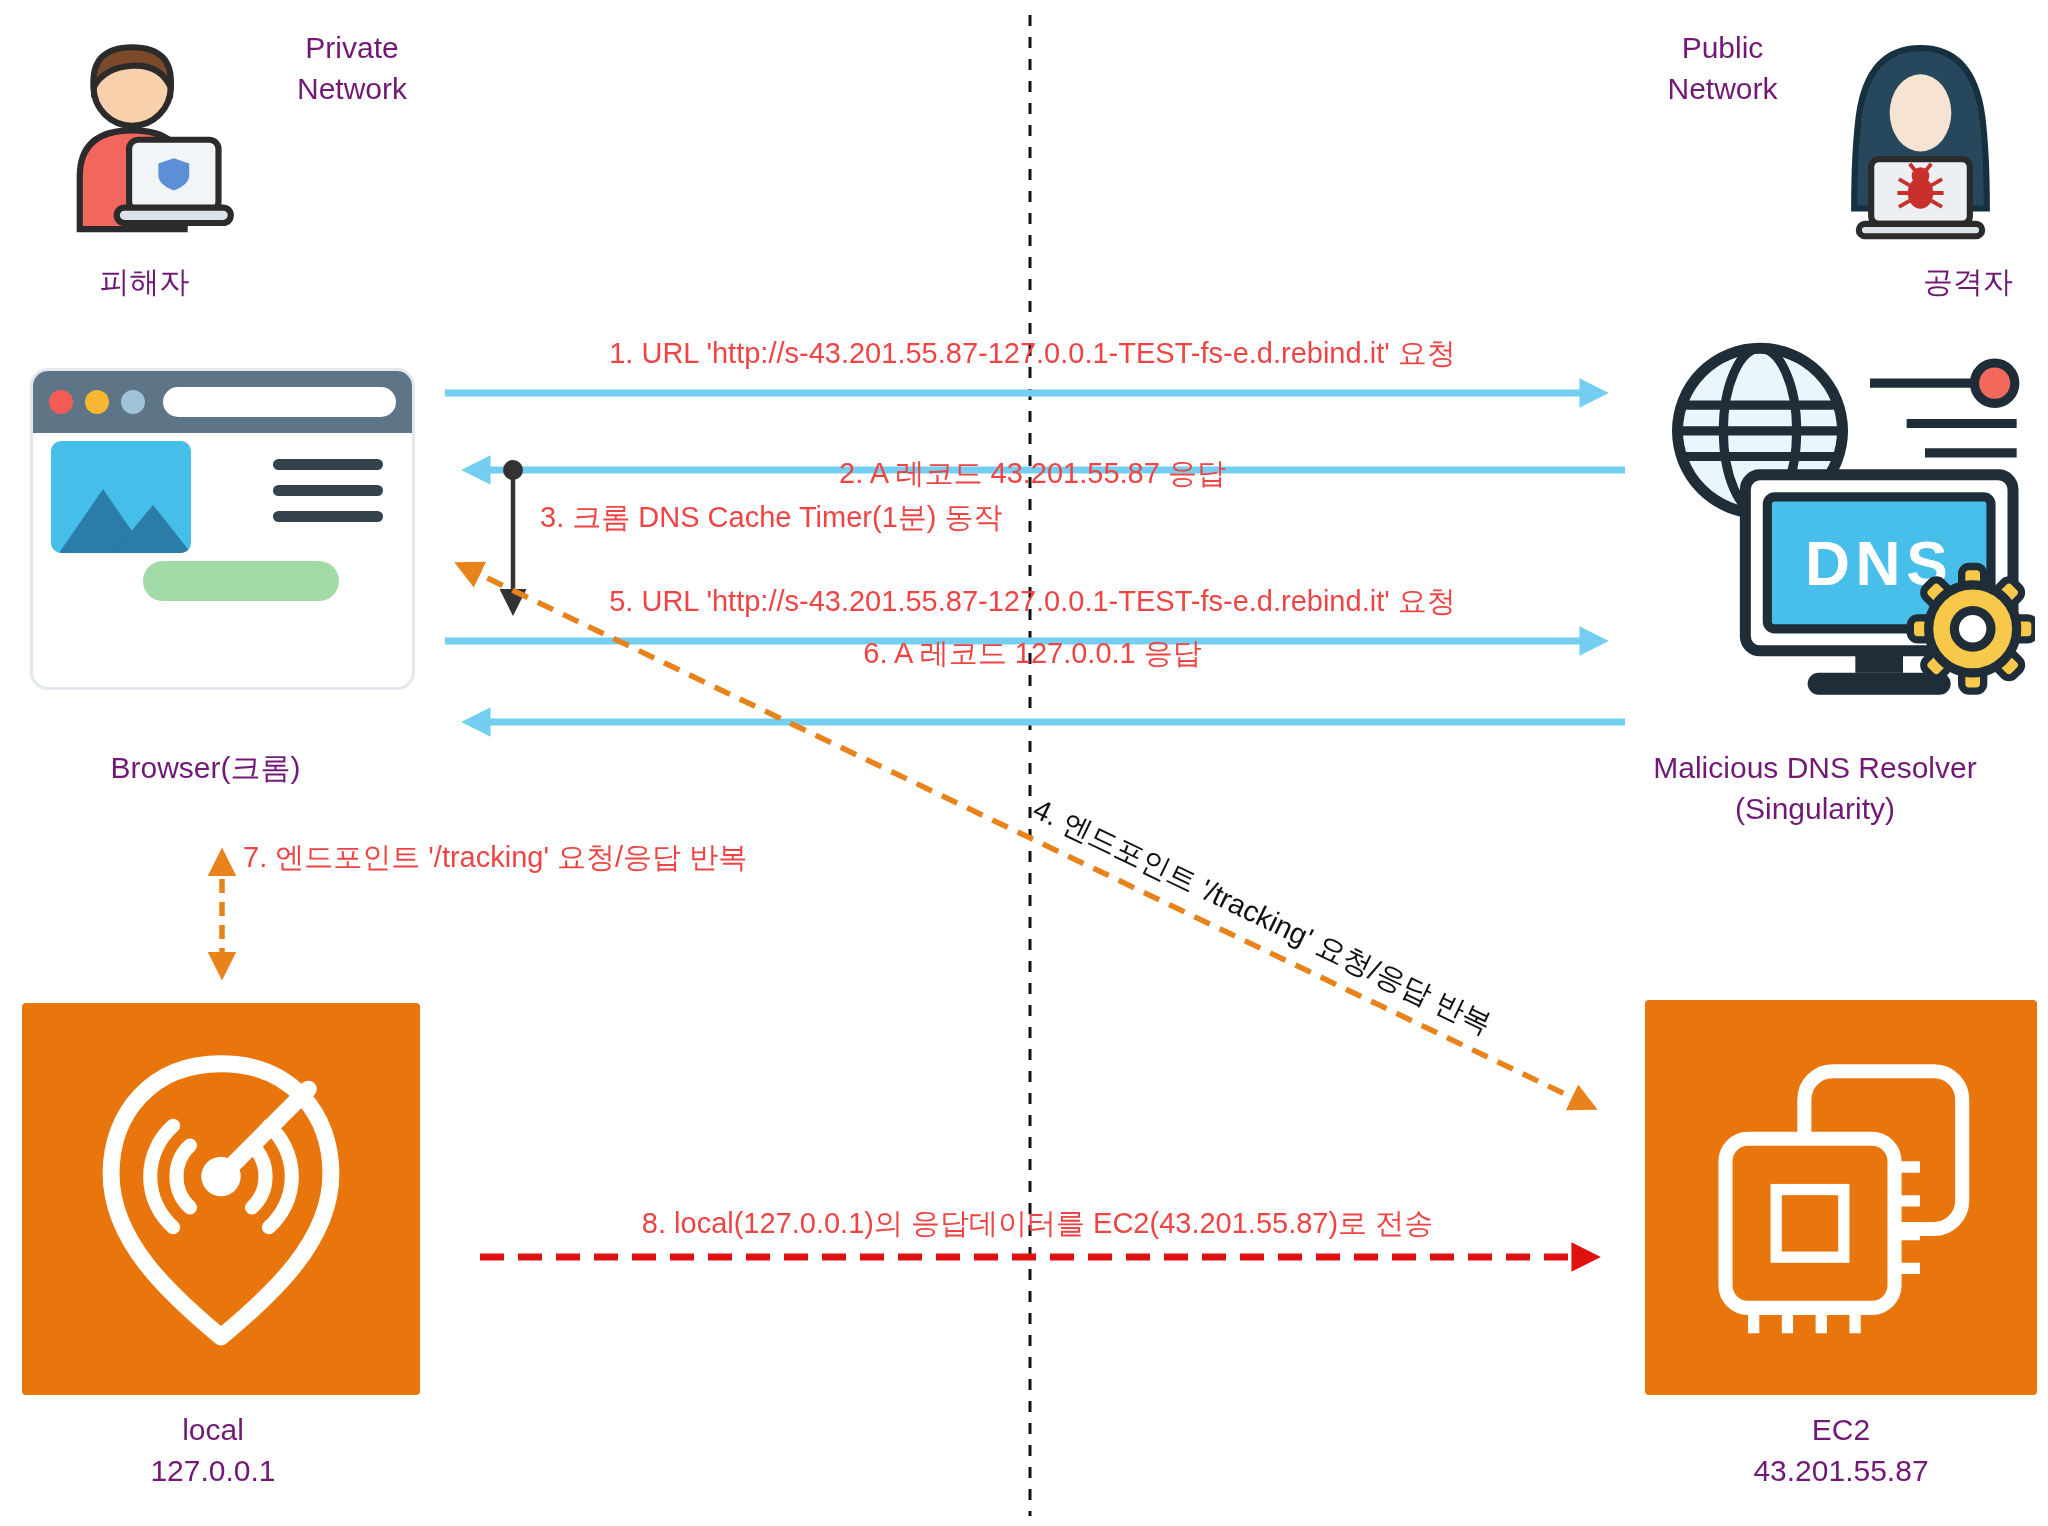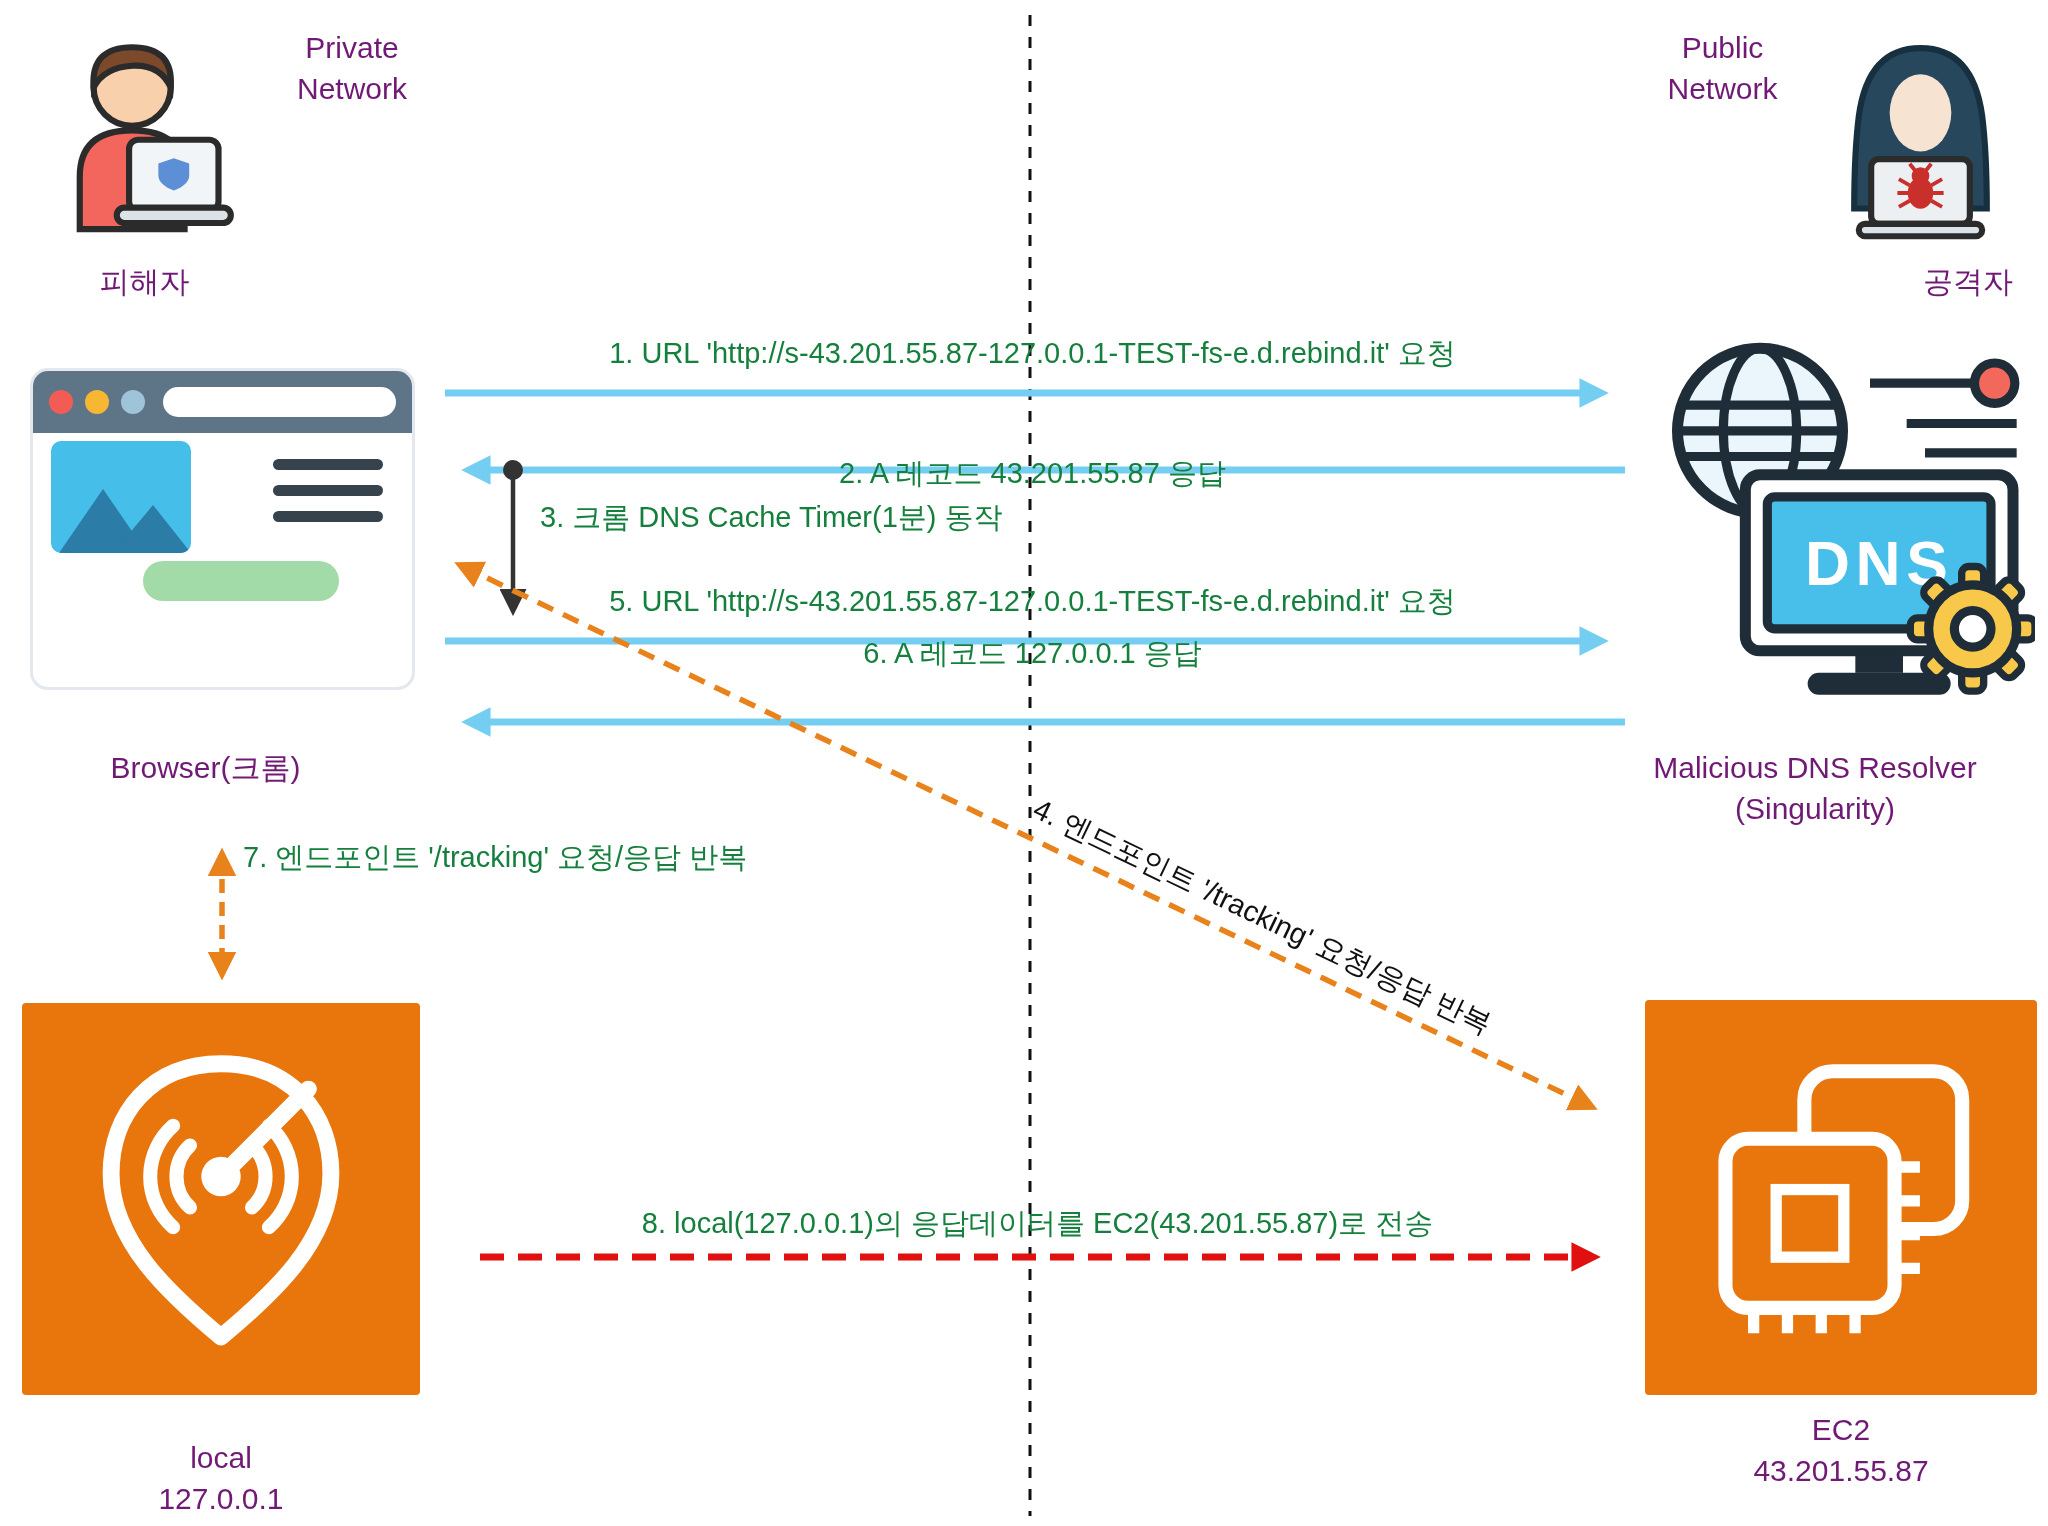--- a/index.html
+++ b/index.html
@@ -1,21 +1,21 @@
 <!DOCTYPE html>
 <html><head>
 <meta charset="utf-8">
 <style>
   html,body{margin:0;padding:0;background:#fff;}
   .canvas{position:relative;width:2048px;height:1526px;background:#fff;overflow:hidden;
     font-family:"Liberation Sans","DejaVu Sans",sans-serif;color:#111;}
   .abs{position:absolute;}
   .node{z-index:2;}
   .label{font-size:30px;text-align:center;white-space:pre-line;line-height:1.35;color:#701a75;}
-  .step{font-size:29px;color:#15803d;line-height:1.2;}
+  .step{font-size:29px;color:#ef4444;line-height:1.2;}
   .center{text-align:center;}
   svg.overlay{position:absolute;left:0;top:0;z-index:1;pointer-events:none;}
 
   
   .browser-icon{width:385px;height:322px;background:#fff;border:3px solid #E2E8ED;border-radius:18px;
     box-sizing:border-box;overflow:hidden;}
   .b-header{height:62px;background:#5E7588;display:flex;align-items:center;padding:0 16px;}
   .dot{width:24px;height:24px;border-radius:50%;margin-right:12px;flex:0 0 auto;}
   .dot-red{background:#F25C54;}
   .dot-yellow{background:#F7B733;}
@@ -153,21 +153,21 @@
 
   <div class="abs node orange-box" style="left:22px;top:1003px;width:398px;height:392px;">
     <svg viewBox="0 0 110 110" width="310" height="310">
       <path d="M55 7 C80 7 94 25 94 46 C94 70 73 89 55 104 C37 89 16 70 16 46 C16 25 30 7 55 7 Z" fill="none" stroke="#fff" stroke-width="6" stroke-linejoin="round"></path>
       <path d="M44 58 A15 15 0 0 1 44 36 M66 36 A15 15 0 0 1 66 58" fill="none" stroke="#fff" stroke-width="5" stroke-linecap="round"></path>
       <path d="M38 65 A24 24 0 0 1 38 29 M72 29 A24 24 0 0 1 72 65" fill="none" stroke="#fff" stroke-width="5" stroke-linecap="round"></path>
       <circle cx="55" cy="47" r="7" fill="#fff"></circle>
       <line x1="55" y1="47" x2="86" y2="16" stroke="#fff" stroke-width="6" stroke-linecap="round"></line>
     </svg>
   </div>
-  <div class="abs node label" style="left:22px;top:1410px;width:398px;margin-top:28px;">local
+  <div class="abs node label" style="left:14px;top:1410px;width:398px;">local
 127.0.0.1</div>
 
   <div class="abs node orange-box" style="left:1645px;top:1000px;width:392px;height:395px;">
     <svg viewBox="0 0 110 110" width="310" height="310">
       <rect x="42" y="10" width="56" height="56" rx="10" fill="none" stroke="#fff" stroke-width="5"></rect>
       <rect x="14" y="34" width="60" height="60" rx="8" fill="#E8760D" stroke="#fff" stroke-width="5"></rect>
       <rect x="32" y="52" width="24" height="24" fill="none" stroke="#fff" stroke-width="4"></rect>
       <path d="M74 44 H83 M74 56 H83 M74 68 H83 M74 80 H83" stroke="#fff" stroke-width="4" fill="none"></path>
       <path d="M24 94 V103 M36 94 V103 M48 94 V103 M60 94 V103" stroke="#fff" stroke-width="4" fill="none"></path>
     </svg>

